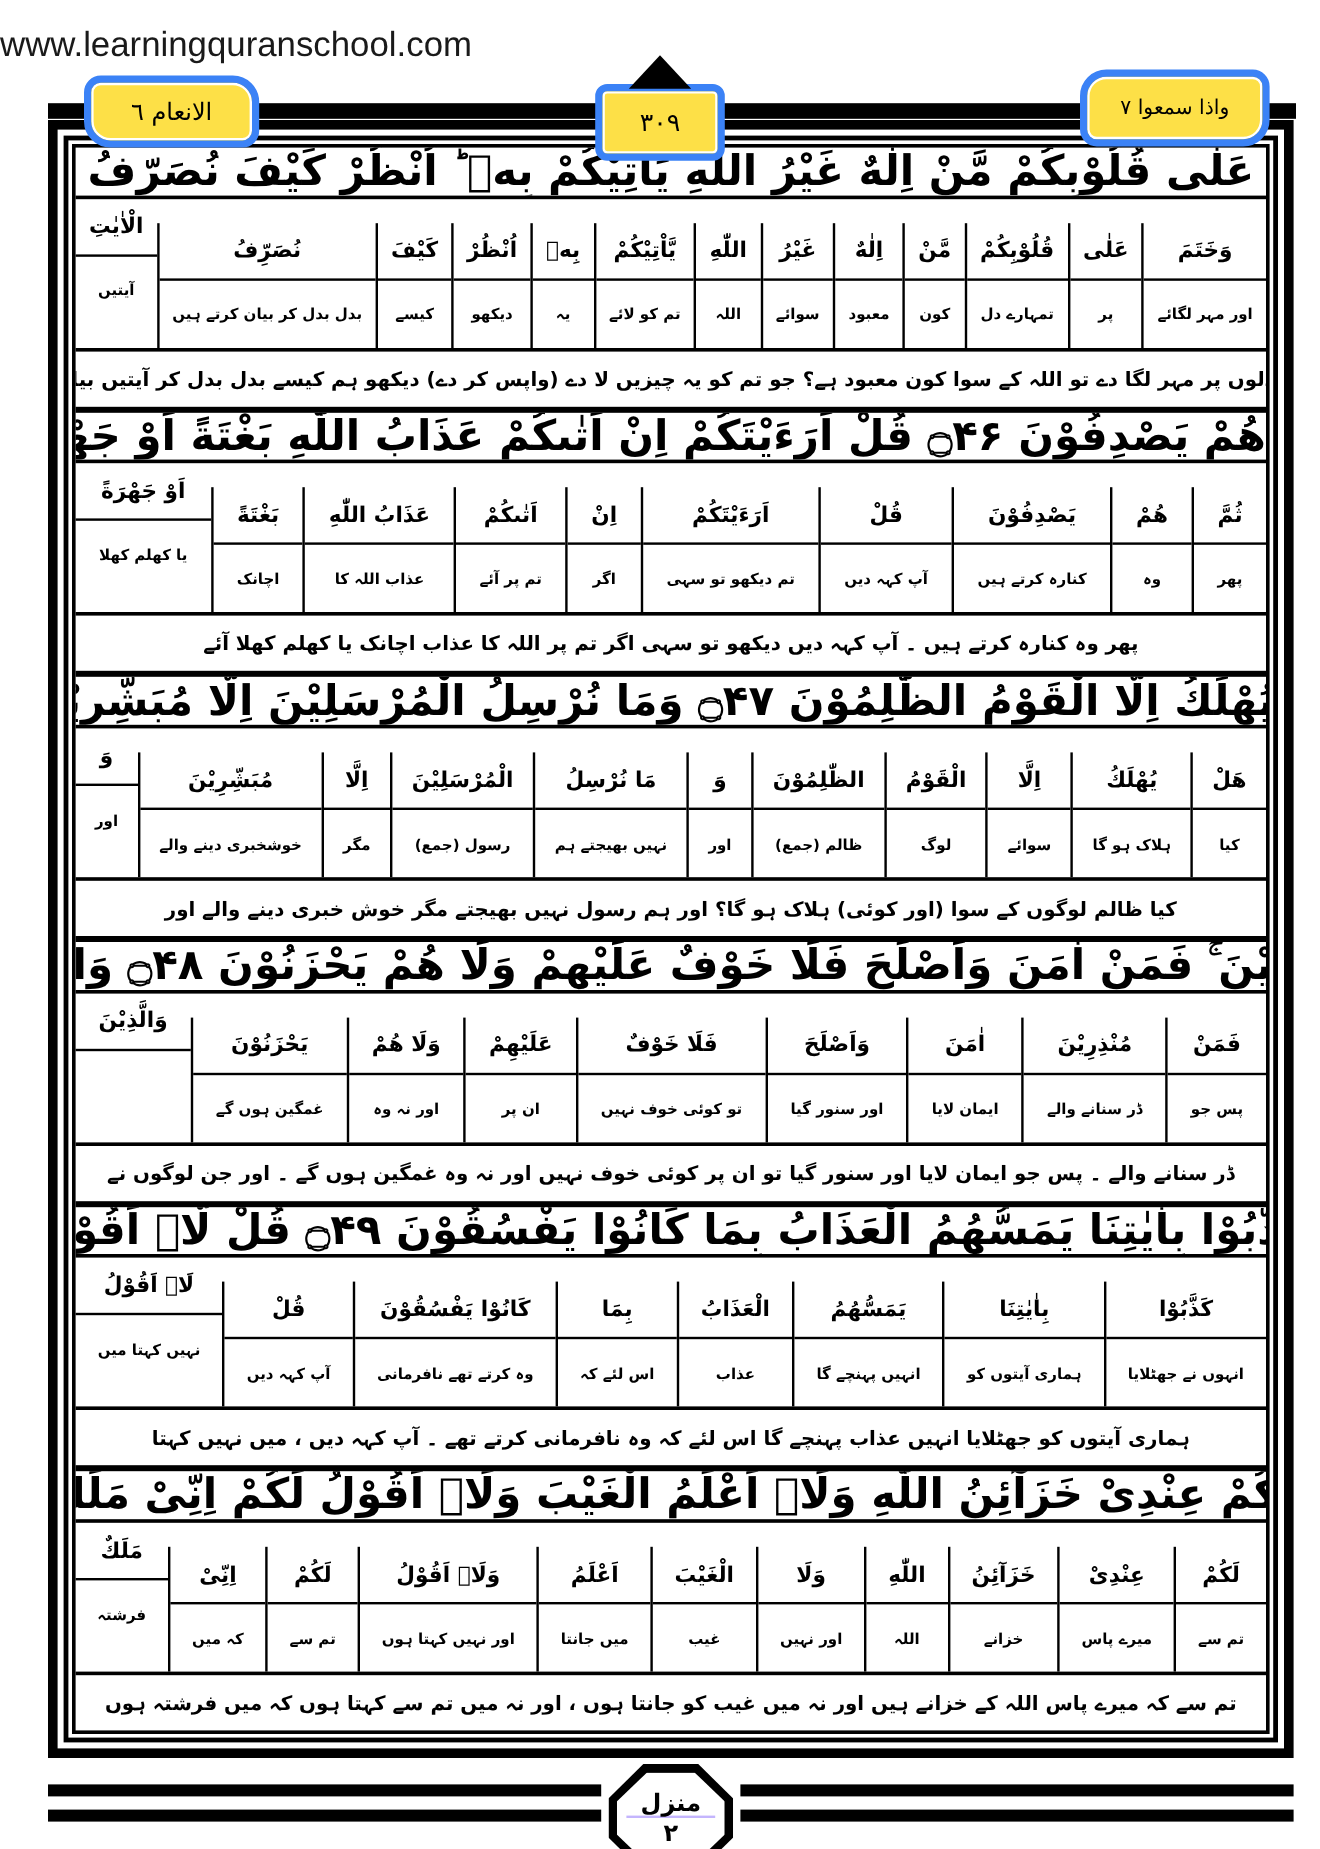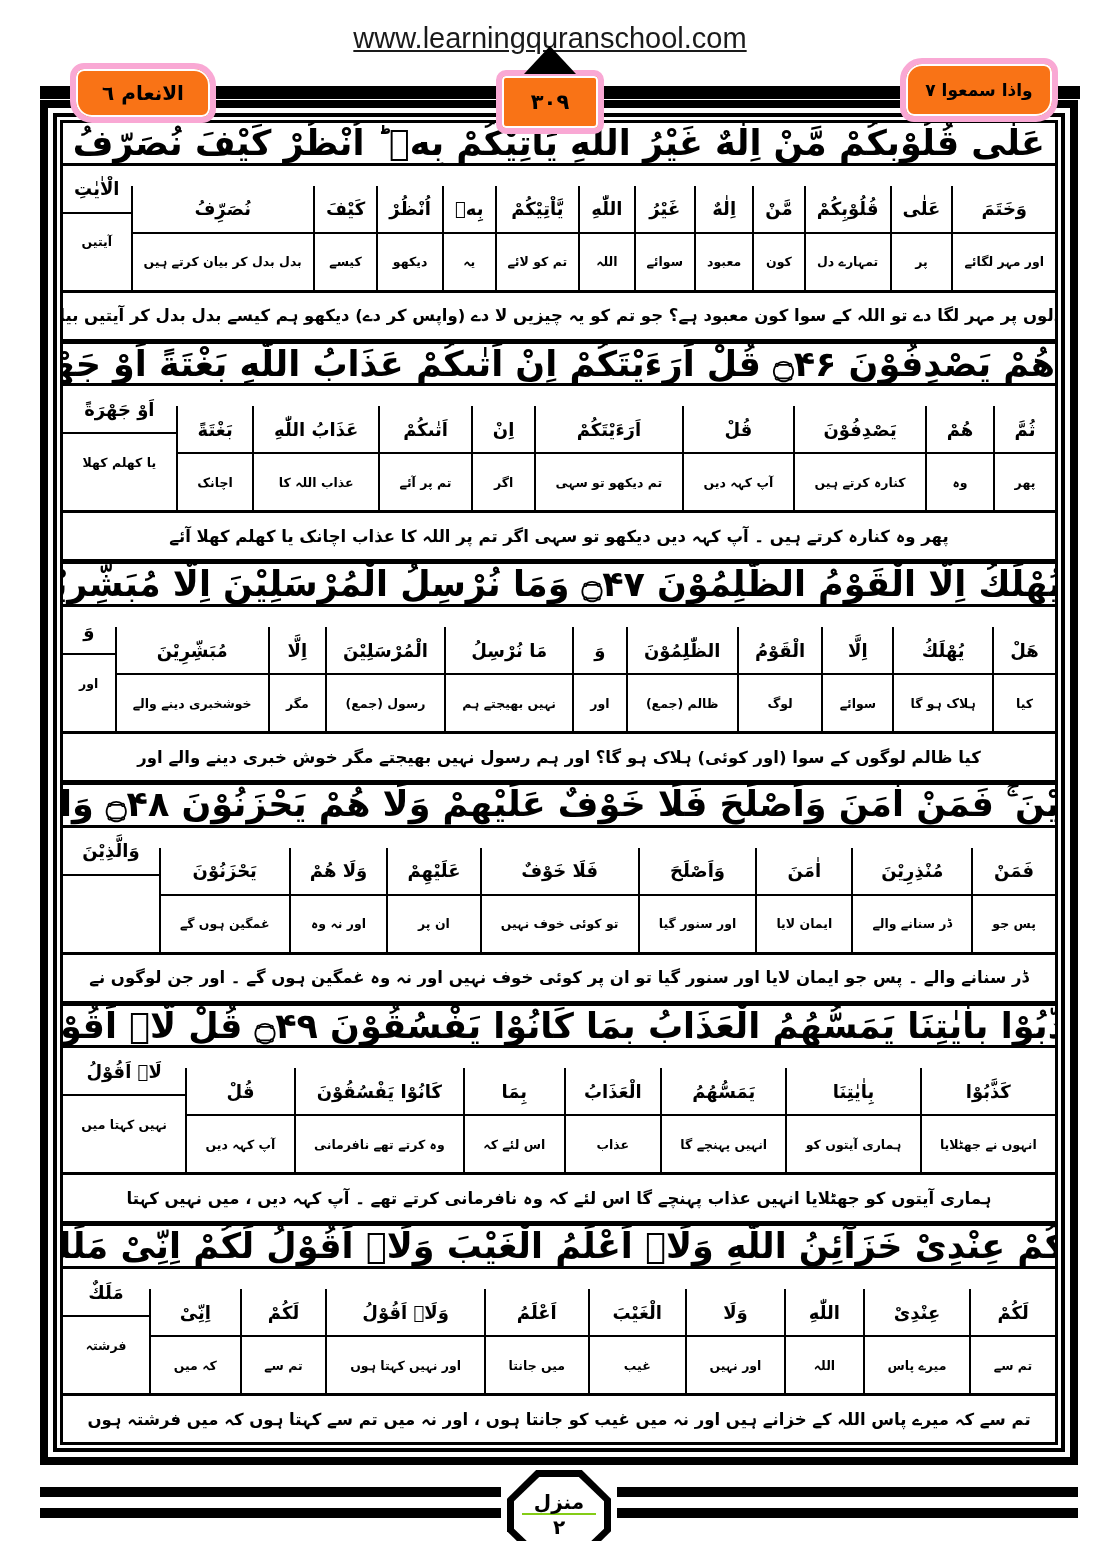--- a/index.html
+++ b/index.html
@@ -7,34 +7,33 @@
     position:relative;
     width:1100px;height:1541px;
     background:#ffffff;
     font-family:"DejaVu Sans", sans-serif;
     color:#000;
     overflow:hidden;
   }
   
   .site-url{
     position:absolute;top:22px;left:0;width:100%;
-    text-align:center;
+    text-align:left;
     font-size:29px;color:#1a1a1a;
     font-family:"Liberation Sans", sans-serif;
-    text-decoration:underline;
   }
   
   .header-bar{
     position:absolute;top:86px;left:40px;right:20px;height:13px;background:#000;
   }
   .cartouche{
     position:absolute;
-    background:#f97316;border:6px solid #f9a8d4;border-radius:16px;
+    background:#fde047;border:6px solid #3b82f6;border-radius:16px;
     display:flex;align-items:center;justify-content:center;
-    font-weight:bold;direction:rtl;z-index:3;
+    font-weight:normal;direction:rtl;z-index:3;
     box-shadow:0 0 0 2px #fff inset;
   }
   .cartouche.left{left:70px;top:63px;width:134px;height:48px;font-size:20px;border-radius:14px 22px 14px 22px;}
   .cartouche.right{right:42px;top:58px;width:146px;height:52px;font-size:17px;border-radius:22px 14px 22px 14px;}
   .cartouche.center{
     left:50%;transform:translateX(-50%);top:70px;width:96px;height:52px;
     font-size:21px;border-radius:10px;
   }
   .cartouche.center::before{
     content:"";position:absolute;top:-30px;left:50%;transform:translateX(-50%);
@@ -87,21 +86,21 @@
     width:104px;height:90px;background:#000;
     clip-path:polygon(28% 0,72% 0,100% 32%,100% 68%,72% 100%,28% 100%,0 68%,0 32%);
     display:flex;align-items:center;justify-content:center;
   }
   .badge-inner{
     width:90px;height:76px;background:#fff;
     clip-path:polygon(28% 0,72% 0,100% 32%,100% 68%,72% 100%,28% 100%,0 68%,0 32%);
     display:flex;flex-direction:column;align-items:center;justify-content:center;
     font-weight:bold;direction:rtl;
   }
-  .badge-top{font-size:20px;line-height:1.1;border-bottom:2px solid #84cc16;padding:0 12px;}
+  .badge-top{font-size:20px;line-height:1.1;border-bottom:2px solid #c4b5fd;padding:0 12px;}
   .badge-bottom{font-size:20px;line-height:1.2;}
 </style>
 </head>
 <body>
 
 <div class="page">
 
   <div class="site-url">www.learningquranschool.com</div>
 
   <div class="header-bar"></div>
@@ -354,20 +353,24 @@
   <div class="section">
     <div class="arabic-line">لَكُمْ عِنْدِىْ خَزَآئِنُ اللّٰهِ وَلَاۤ اَعْلَمُ الْغَيْبَ وَلَاۤ اَقُوْلُ لَكُمْ اِنِّىْ مَلَكٌ</div>
     <div class="word-table">
                 <div class="col">
                   <div class="cell cell-ar">لَكُمْ</div>
                   <div class="cell cell-ur">تم سے</div>
                 </div>
                 <div class="col">
                   <div class="cell cell-ar">عِنْدِىْ</div>
                   <div class="cell cell-ur">میرے پاس</div>
+                </div>
+                <div class="col">
+                  <div class="cell cell-ar">خَزَآئِنُ</div>
+                  <div class="cell cell-ur">خزانے</div>
                 </div>
                 <div class="col">
                   <div class="cell cell-ar">اللّٰهِ</div>
                   <div class="cell cell-ur">اللہ</div>
                 </div>
                 <div class="col">
                   <div class="cell cell-ar">وَلَا</div>
                   <div class="cell cell-ur">اور نہیں</div>
                 </div>
                 <div class="col">

